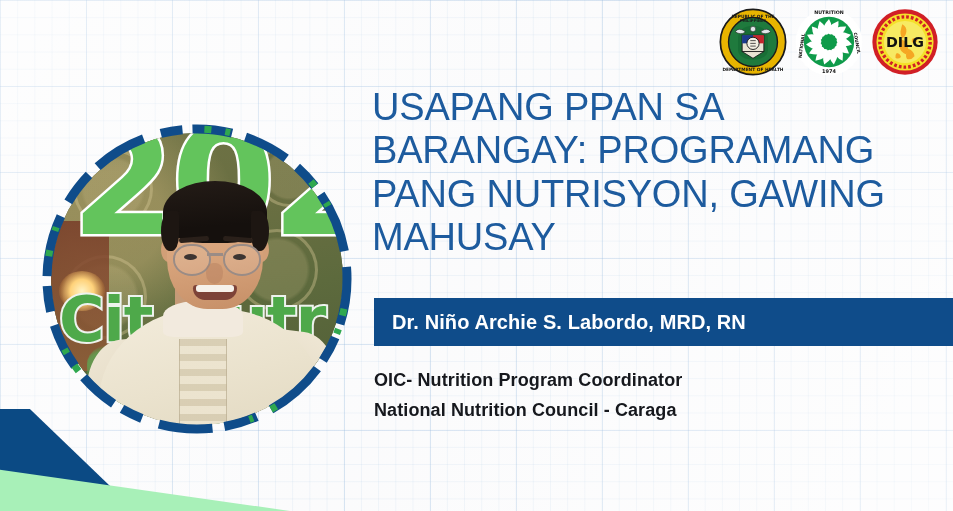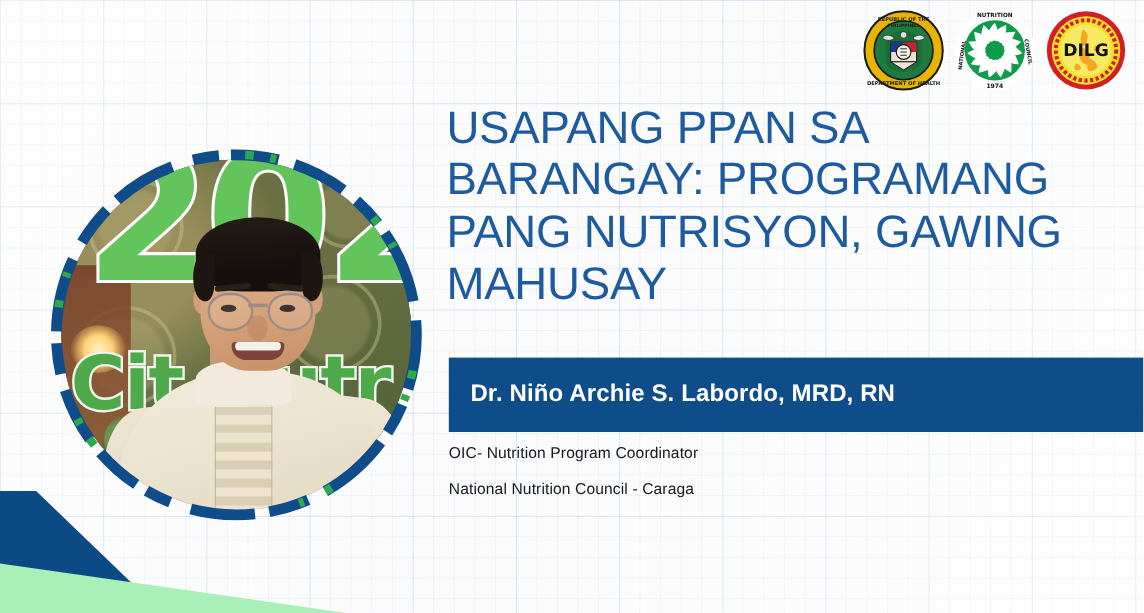--- a/index.html
+++ b/index.html
@@ -301,40 +301,40 @@
     color: #1d5b9e;
     font-family: "Liberation Sans", sans-serif;
     font-weight: normal;
     letter-spacing: -0.2px;
   }
   .name-bar {
     position: absolute;
     left: 374px;
     top: 298px;
     width: 579px;
-    height: 62px;
+    height: 48px;
     background: #0f4c8a;
   }
   .name-text {
     position: absolute;
     left: 18px;
     top: 50%;
     transform: translateY(-50%);
     color: #ffffff;
     font-size: 20px;
     font-weight: bold;
     font-family: "Liberation Sans", sans-serif;
     letter-spacing: 0.1px;
   }
   .role-1, .role-2 {
     position: absolute;
     left: 374px;
     color: #16181d;
-    font-size: 13px;
-    font-weight: normal;
+    font-size: 18px;
+    font-weight: bold;
     font-family: "Liberation Sans", sans-serif;
     letter-spacing: 0.1px;
   }
   .role-1 { top: 370px; }
   .role-2 { top: 400px; }
 </style>
 </head>
 <body>
 
 <div id="slide">

